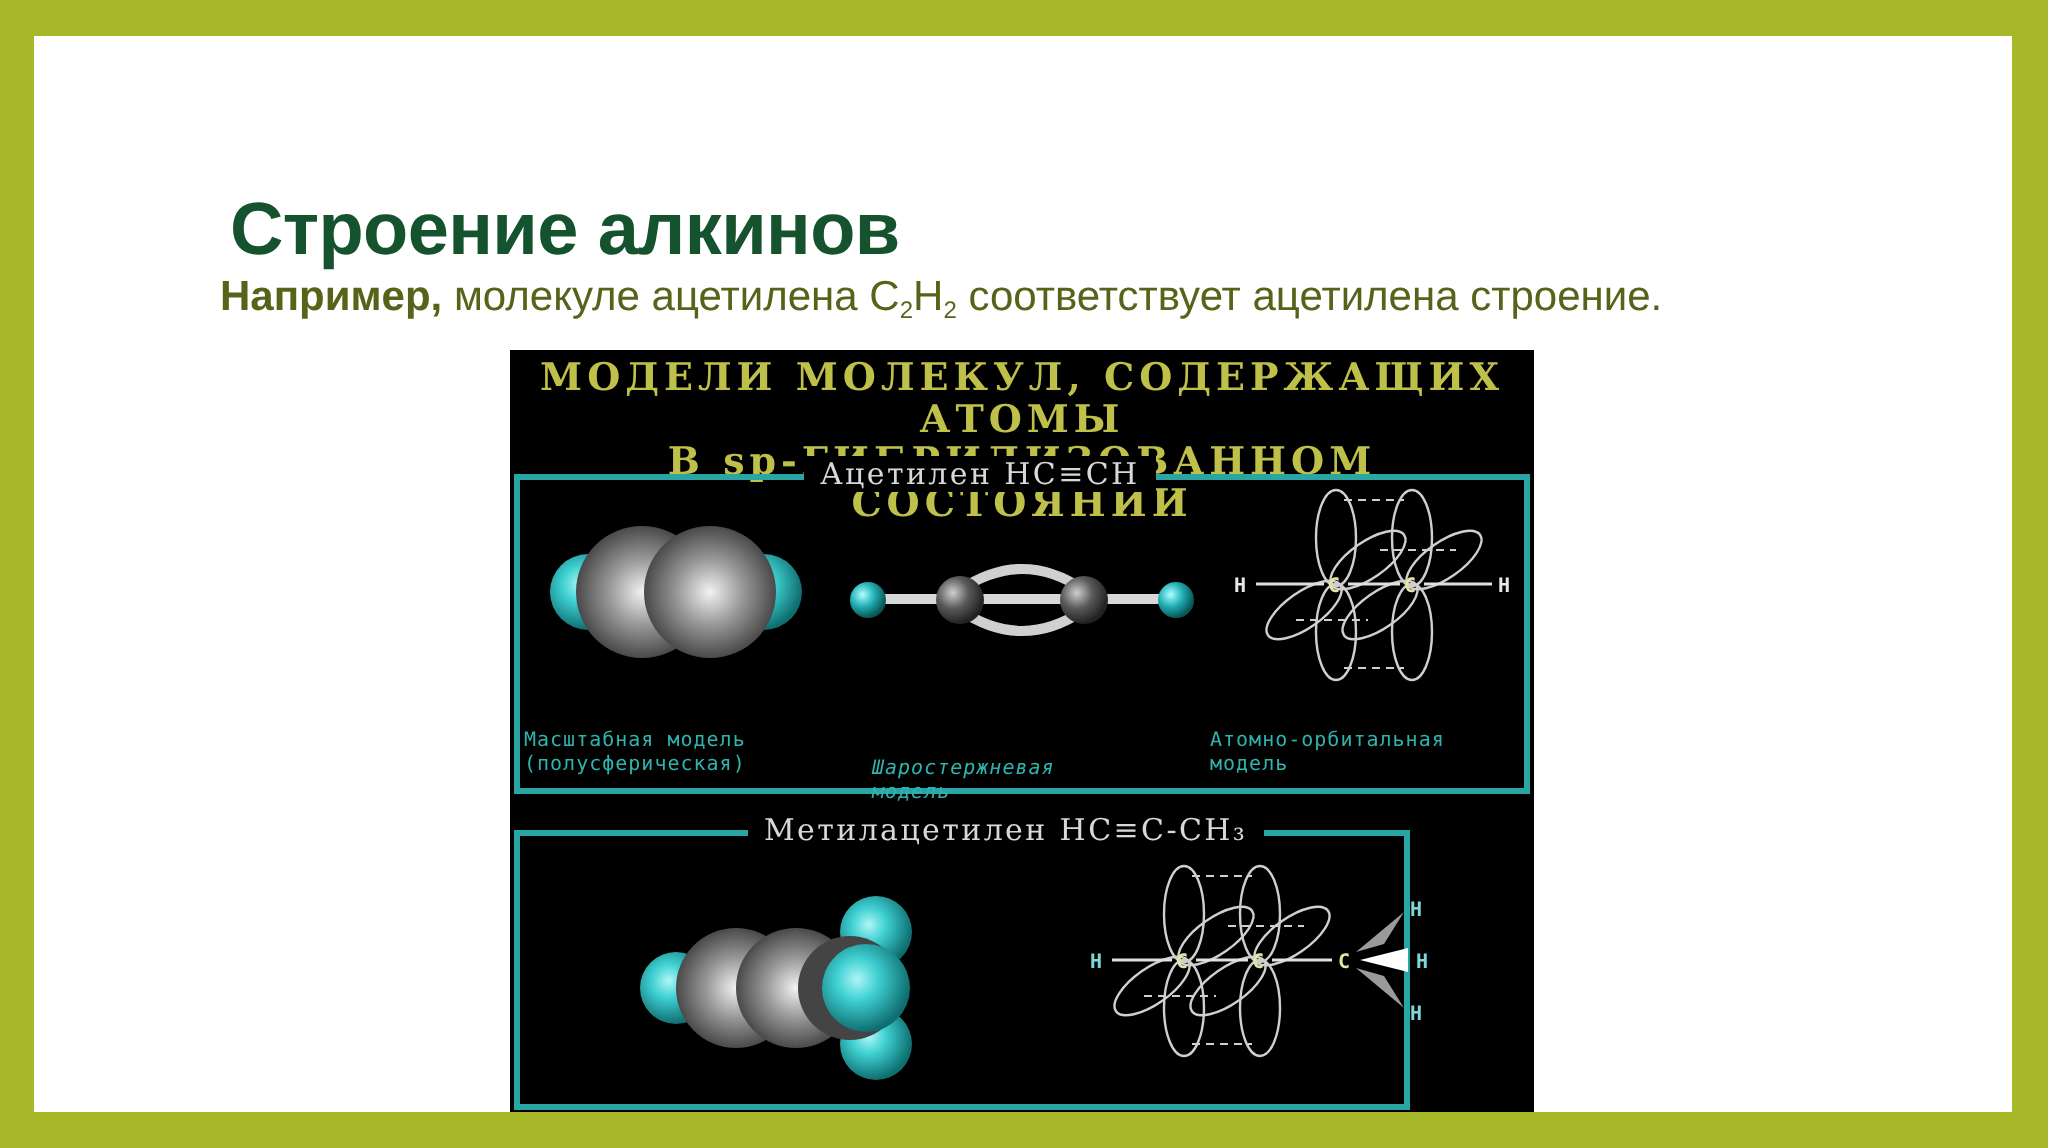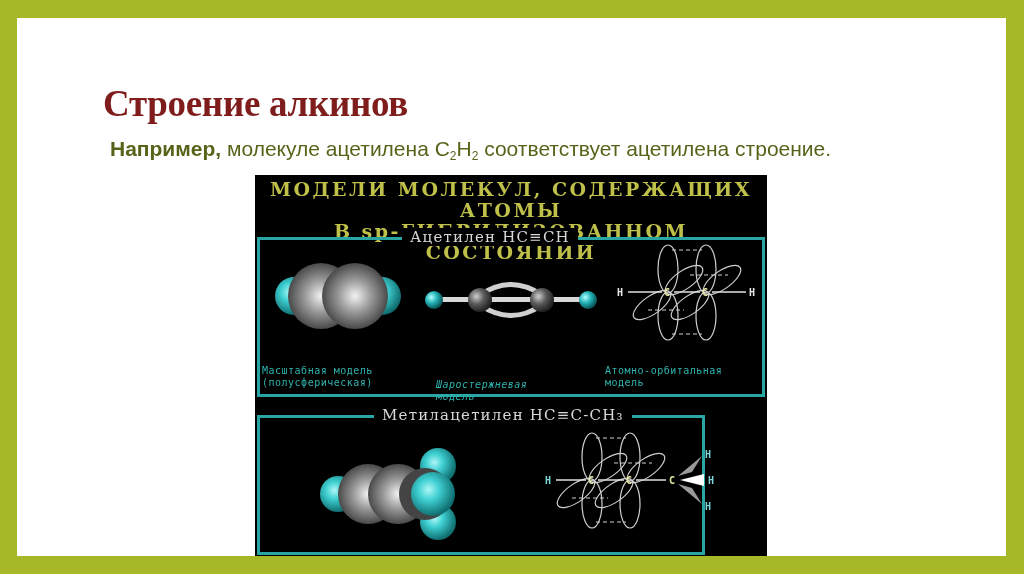--- a/index.html
+++ b/index.html
@@ -1,18 +1,18 @@
 <!DOCTYPE html>
 <html><head>
 <meta charset="utf-8">
 <style>
   html,body{margin:0;padding:0;}
   body{width:1024px;height:574px;background:#a6b728;position:relative;overflow:hidden;font-family:"DejaVu Sans",sans-serif;}
   .slide{position:absolute;left:17px;top:18px;width:989px;height:538px;background:#ffffff;}
-  .title{position:absolute;left:103px;top:82px;margin:0;font-family:Liberation Serif, serif;font-size:37px;font-weight:bold;color:#7f1d1d;letter-spacing:-0.3px;white-space:nowrap;}
+  .title{position:absolute;left:103px;top:82px;margin:12px;font-family:Liberation Sans, sans-serif;font-size:37px;font-weight:bold;color:#14532d;letter-spacing:-0.3px;white-space:nowrap;}
   .subtitle{position:absolute;left:110px;top:137px;margin:0;font-family:"Liberation Sans",sans-serif;font-size:21px;color:#56641a;white-space:nowrap;}
   .subtitle b{font-weight:bold;}
   .subtitle sub{font-size:12px;vertical-align:-4px;}
   .figure{position:absolute;left:255px;top:175px;width:512px;height:381px;background:#000;overflow:hidden;}
   .fig-head{position:absolute;left:0;top:4px;width:512px;text-align:center;font-family:"DejaVu Serif",serif;font-weight:bold;font-size:19px;line-height:21px;color:#bfc04a;letter-spacing:2.5px;}
   .panel{position:absolute;border:3px solid #29a6a3;box-sizing:border-box;}
   .panel-label{position:absolute;top:-12px;background:#000;padding:0 8px;font-family:"DejaVu Serif",serif;font-size:15px;color:#d8d8d8;letter-spacing:1.2px;white-space:nowrap;}
   .cap{position:absolute;font-family:"DejaVu Sans Mono",monospace;font-size:10px;line-height:12px;color:#2fb3ad;letter-spacing:0.5px;white-space:nowrap;}
   svg{position:absolute;overflow:visible;}
 </style>

